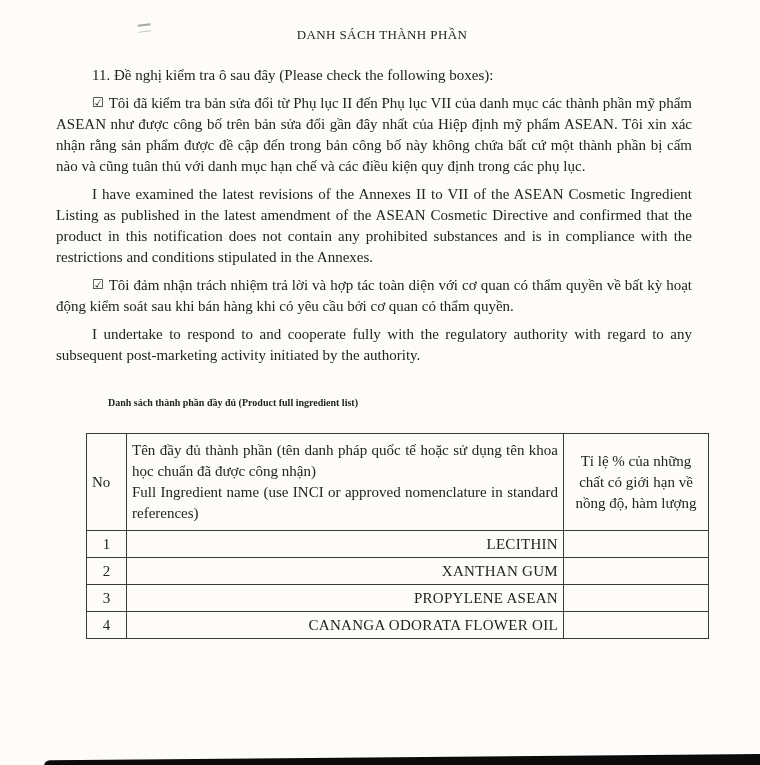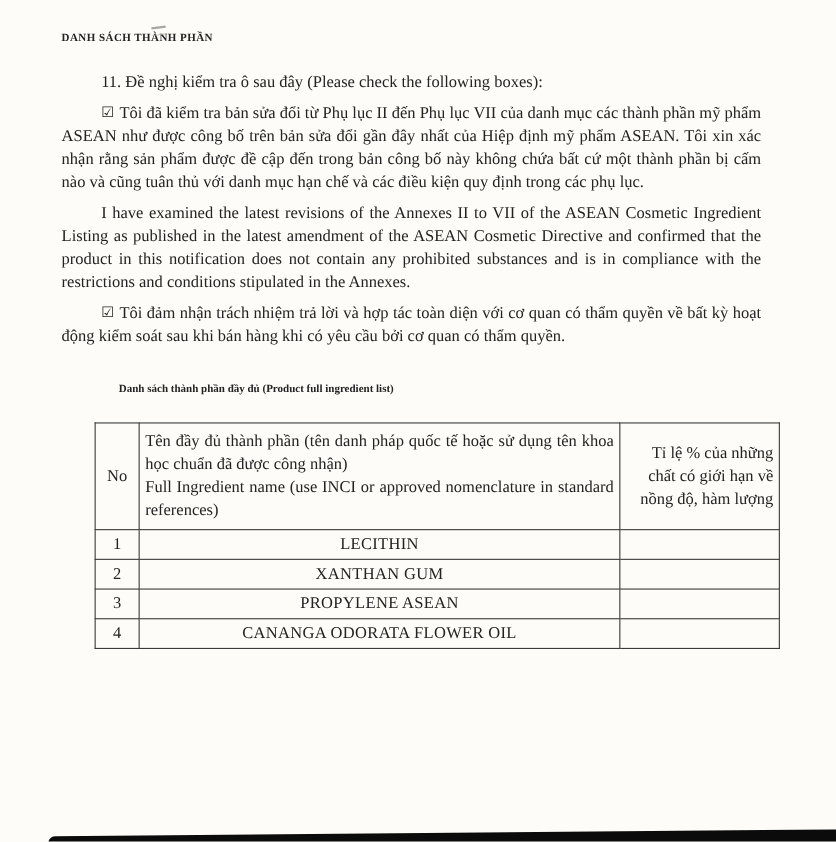--- a/index.html
+++ b/index.html
@@ -25,24 +25,24 @@
     top: 24px;
     width: 13px;
     height: 5px;
     border-top: 2px solid #8a8a86;
     border-bottom: 1px solid #b9b9b2;
     transform: rotate(-7deg);
     opacity: .75;
   }
   h1.title {
     margin: 0 0 20px 0;
-    text-align: left;
-    font-size: 10px;
+    text-align: center;
+    font-size: 13px;
     line-height: 21px;
-    font-weight: bold;
+    font-weight: normal;
     letter-spacing: .4px;
   }
   h1.title span { display: block; }
   p.para {
     margin: 0 16px 7px 0;
     font-size: 15px;
     line-height: 21px;
     text-align: justify;
     text-indent: 36px;
   }
@@ -69,27 +69,27 @@
     border: 1px solid #3a3a3a;
     font-size: 15px;
     font-weight: normal;
     padding: 1px 5px;
     vertical-align: middle;
     overflow: hidden;
   }
   col.c-no { width: 40px; }
   col.c-name { width: 437px; }
   col.c-pct { width: 145px; }
-  th.h-no { text-align: center; padding-left: 8px; }
+  th.h-no { text-align: left; padding-left: 8px; }
   th.h-name { text-align: left; vertical-align: top; height: 94px; }
   th.h-name .vi { display: block; text-align: justify; line-height: 21px; }
   th.h-name .en { display: block; text-align: justify; line-height: 21px; }
-  th.h-pct { text-align: right; vertical-align: middle; line-height: 21px; padding-left: 6px; }
+  th.h-pct { text-align: center; vertical-align: middle; line-height: 21px; padding-left: 6px; }
   td.r-no { text-align: center; height: 24px; }
-  td.r-name { text-align: center; letter-spacing: .3px; }
+  td.r-name { text-align: right; letter-spacing: .3px; }
   .scan-edge {
     position: absolute;
     left: 44px;
     right: -6px;
     bottom: -2px;
     height: 13px;
     background: #0b0b0b;
     transform: rotate(-0.5deg);
     transform-origin: 100% 100%;
     border-radius: 6px 0 0 2px;
@@ -106,20 +106,21 @@
   </h1>
 
   <p class="para">11. Đề nghị kiểm tra ô sau đây (Please check the following boxes):</p>
 
   <p class="para"><span class="checkbox">☑</span><span>Tôi đã kiểm tra bản sửa đổi từ Phụ lục II đến Phụ lục VII của danh mục các thành phần mỹ phẩm ASEAN như được công bố trên bản sửa đổi gần đây nhất của Hiệp định mỹ phẩm ASEAN. Tôi xin xác nhận rằng sản phẩm được đề cập đến trong bản công bố này không chứa bất cứ một thành phần bị cấm nào và cũng tuân thủ với danh mục hạn chế và các điều kiện quy định trong các phụ lục.</span></p>
 
   <p class="para">I have examined the latest revisions of the Annexes II to VII of the ASEAN Cosmetic Ingredient Listing as published in the latest amendment of the ASEAN Cosmetic Directive and confirmed that the product in this notification does not contain any prohibited substances and is in compliance with the restrictions and conditions stipulated in the Annexes.</p>
 
   <p class="para"><span class="checkbox">☑</span><span>Tôi đảm nhận trách nhiệm trả lời và hợp tác toàn diện với cơ quan có thẩm quyền về bất kỳ hoạt động kiểm soát sau khi bán hàng khi có yêu cầu bởi cơ quan có thẩm quyền.</span></p>
 
+  <p class="para">I undertake to respond to and cooperate fully with the regulatory authority with regard to any subsequent post-marketing activity initiated by the authority.</p>
 
   <h2 class="subheading">Danh sách thành phần đầy đủ (Product full ingredient list)</h2>
 
 
   <table class="ingredient-table">
     <colgroup>
       <col class="c-no">
       <col class="c-name">
       <col class="c-pct">
     </colgroup>

